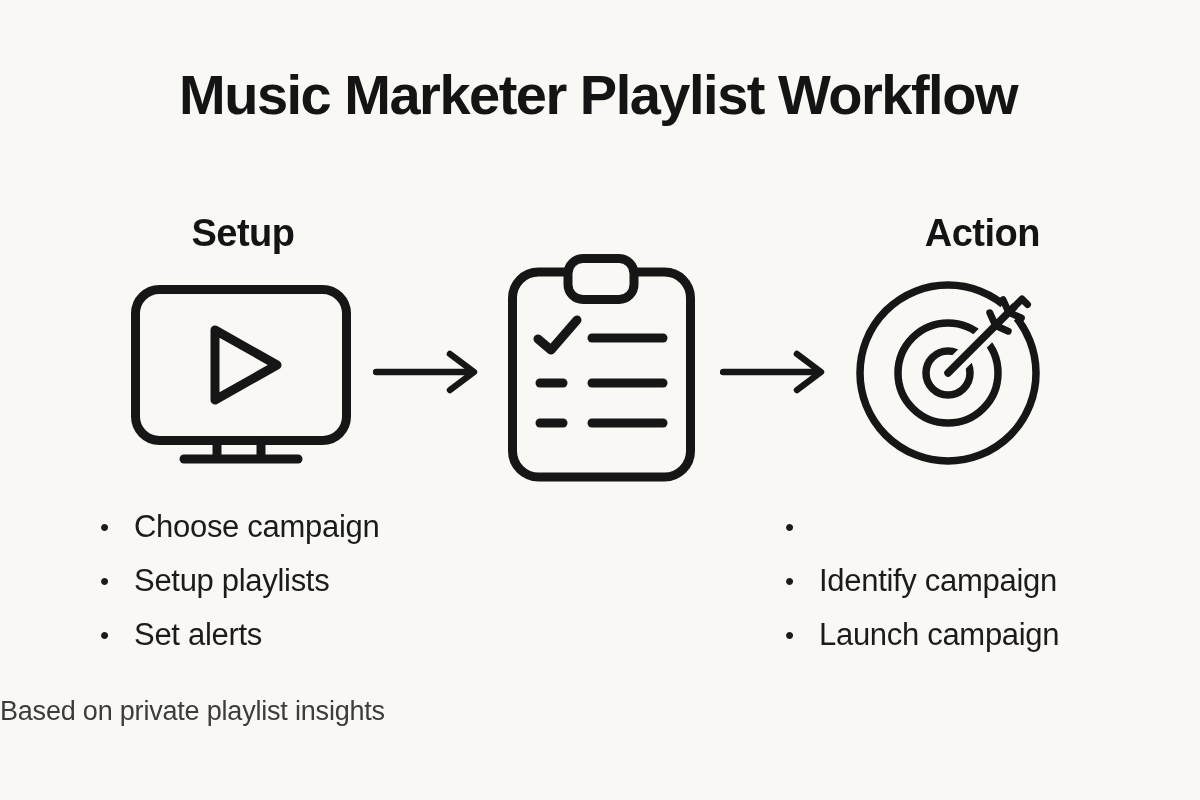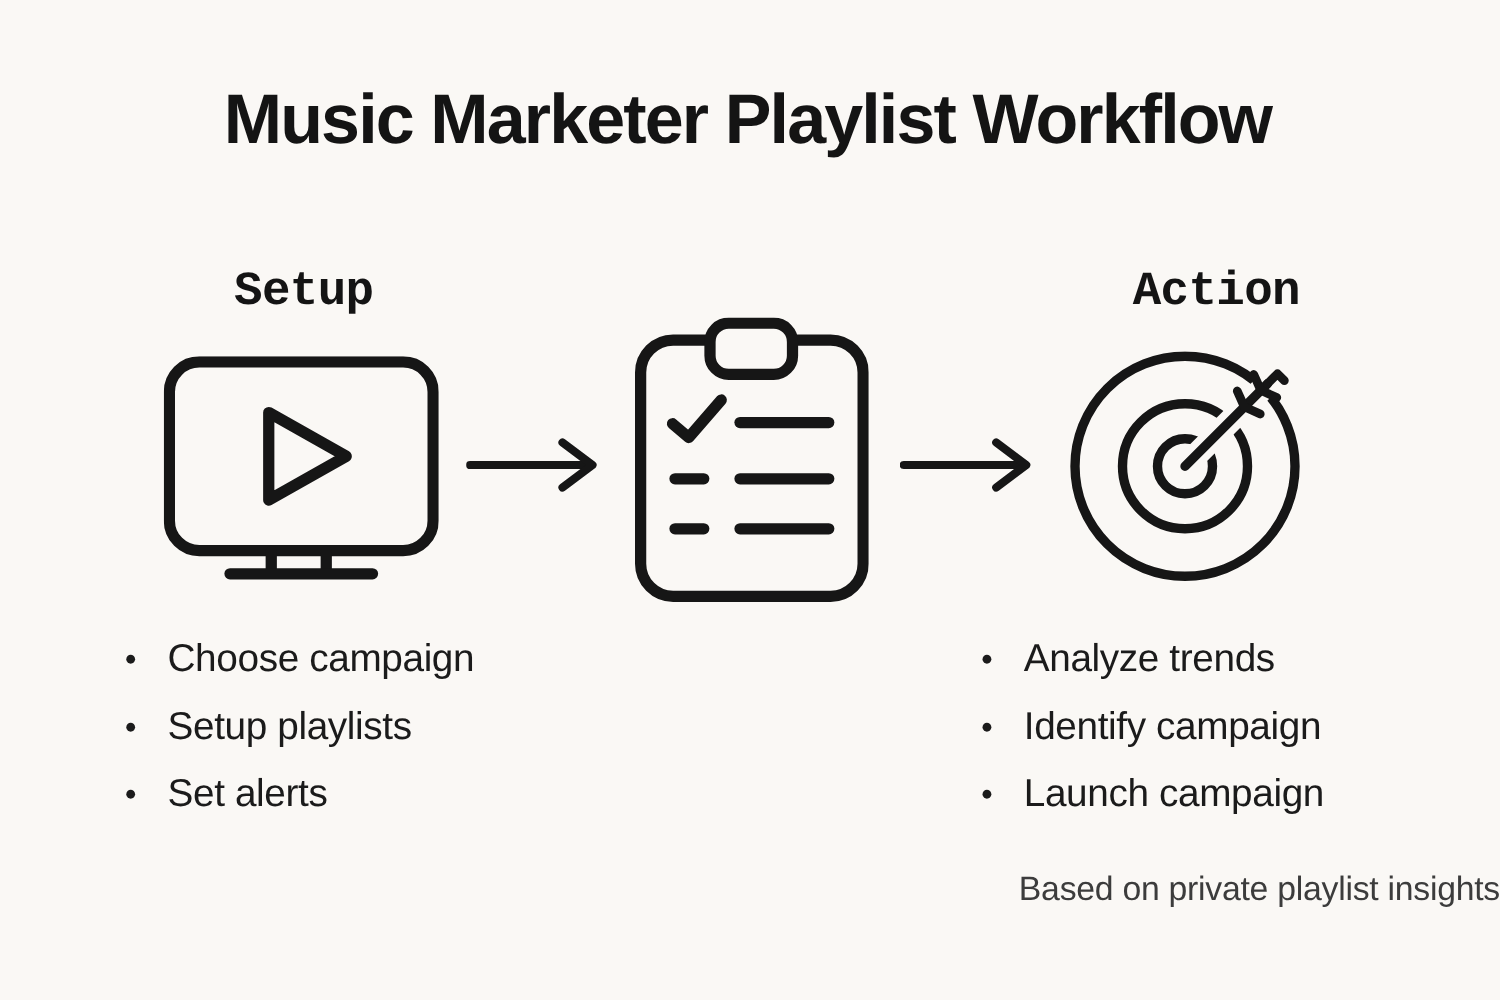--- a/index.html
+++ b/index.html
@@ -16,21 +16,20 @@
     position:absolute;top:62px;left:0;width:1196px;
     text-align:center;
     font-size:56px;font-weight:700;letter-spacing:-1.5px;
     color:#141414;
   }
   .stage-label{
     position:absolute;top:212px;
     text-align:center;
     font-size:38px;font-weight:600;letter-spacing:-0.5px;
     color:#141414;
-    font-family:Liberation Mono, monospace;
   }
   .stage-label.setup{left:133px;width:220px;}
   .stage-label.action{left:856px;width:184px;text-align:right;}
   .icon-wrap{position:absolute;}
   .icon-monitor{left:131px;top:285px;}
   .icon-clipboard{left:508px;top:254px;}
   .icon-target{left:856px;top:281px;}
   .arrow{position:absolute;top:350px;}
   .arrow.a1{left:373px;}
   .arrow.a2{left:720px;}
@@ -47,21 +46,21 @@
     color:#1b1b1b;
   }
   .bullet-marker{
     font-size:26px;line-height:1;
     width:14px;
     margin-right:20px;
     color:#1b1b1b;
   }
   .footer{
     position:absolute;top:696px;left:0;width:1200px;
-    text-align:right;
+    text-align:left;
     font-size:27px;font-weight:400;letter-spacing:-0.2px;
     color:#3c3c3c;
   }
   svg{display:block;}
 </style>
 </head>
 <body>
 
 <div class="canvas">
 
@@ -135,21 +134,20 @@
     </div>
     <div class="bullet-item">
       <span class="bullet-marker">•</span>
       <span>Set alerts</span>
     </div>
   </div>
 
   <div class="bullet-list right">
     <div class="bullet-item">
       <span class="bullet-marker">•</span>
-      <span>Analyze trends</span>
     </div>
     <div class="bullet-item">
       <span class="bullet-marker">•</span>
       <span>Identify campaign</span>
     </div>
     <div class="bullet-item">
       <span class="bullet-marker">•</span>
       <span>Launch campaign</span>
     </div>
   </div>

